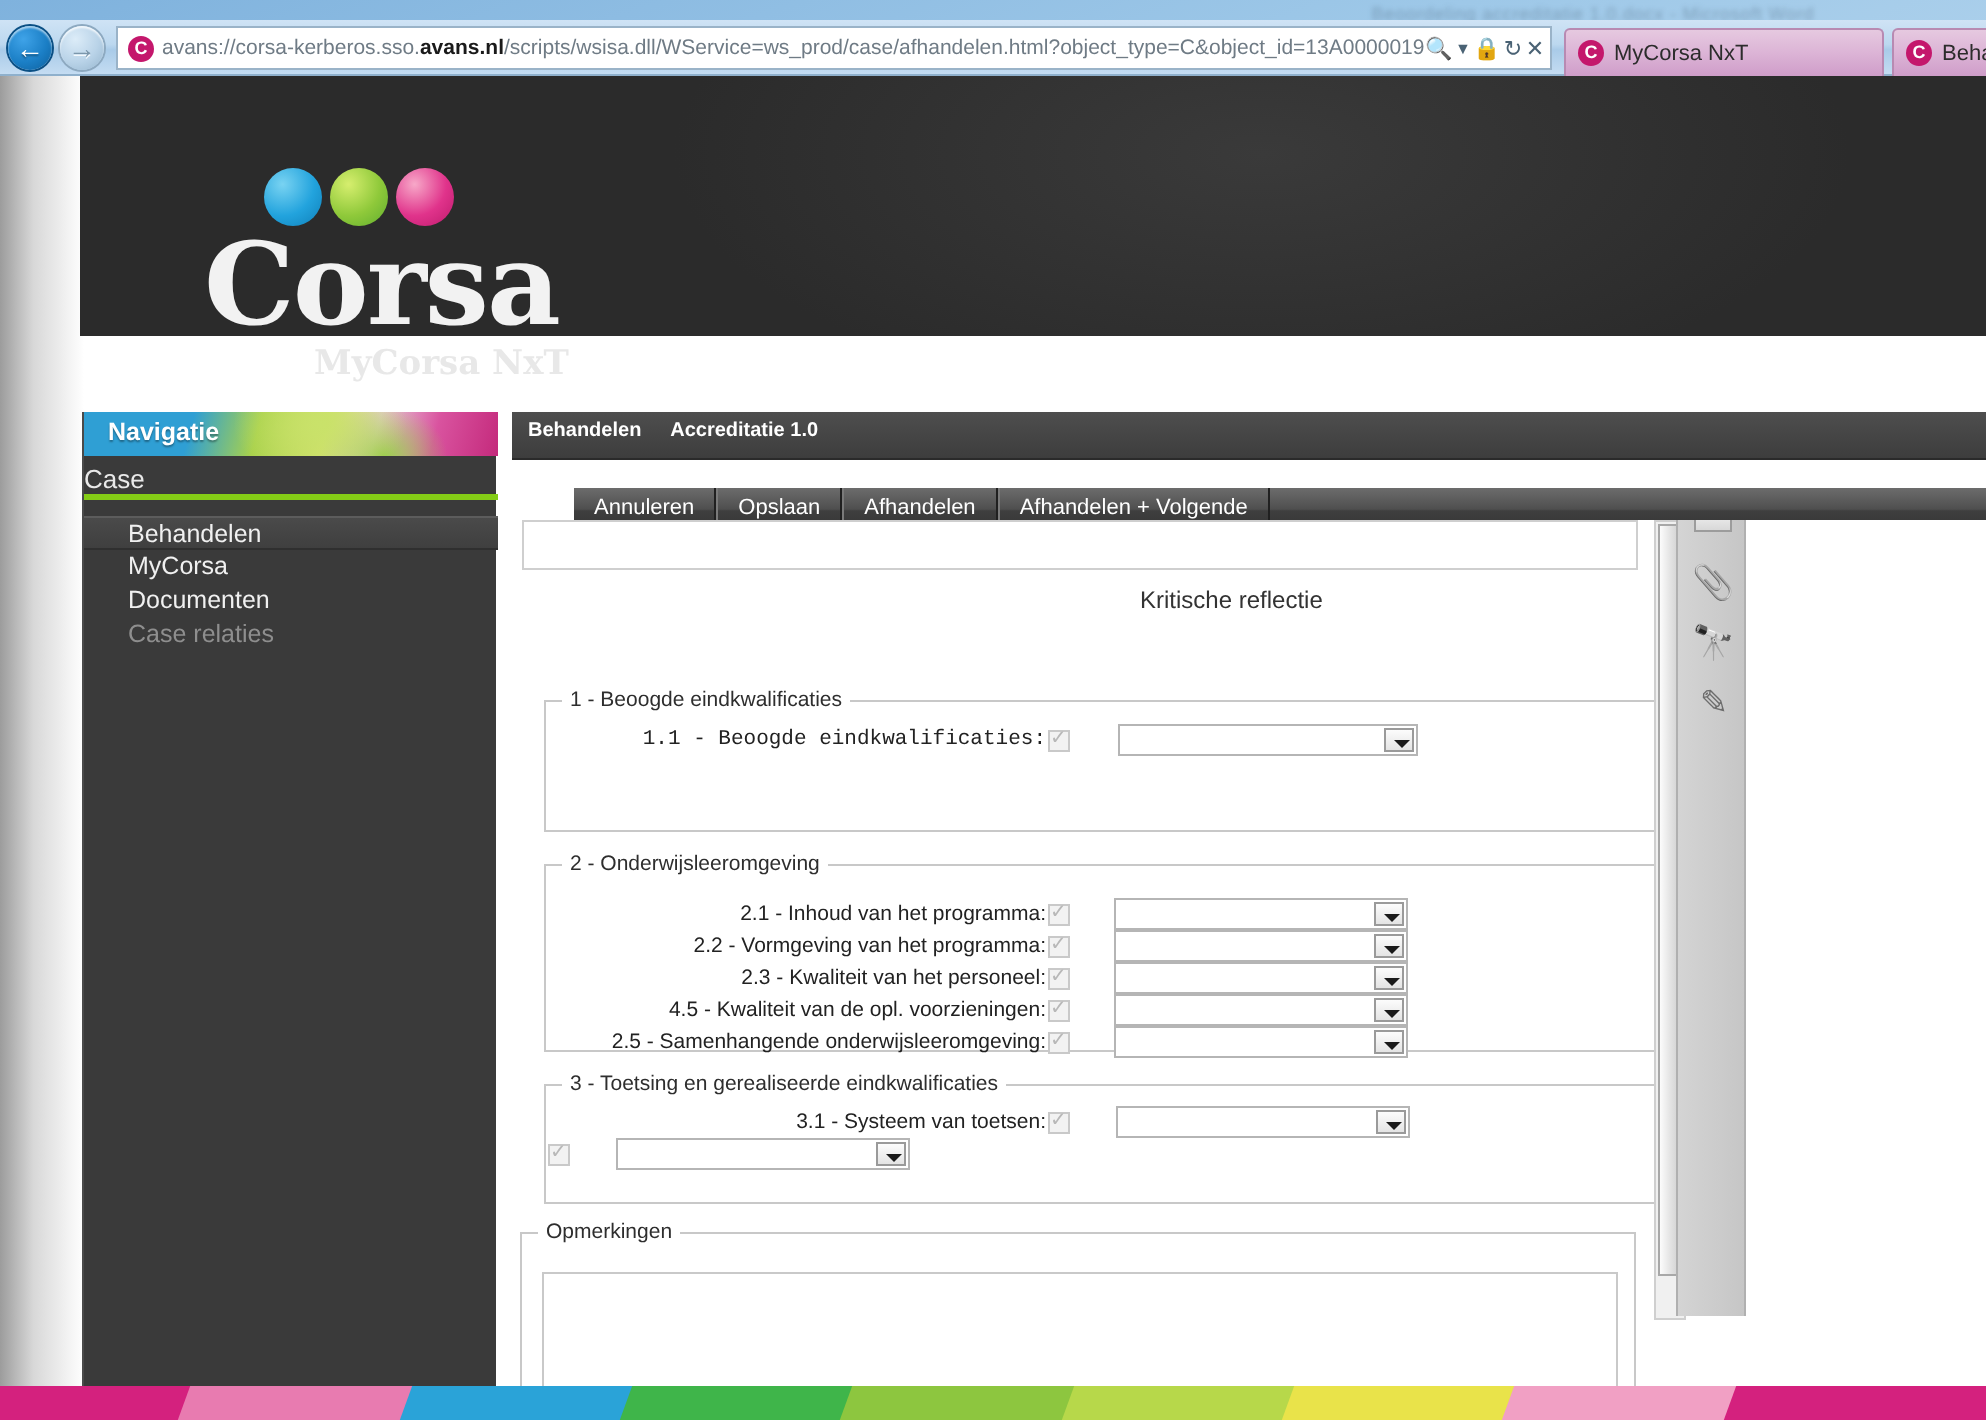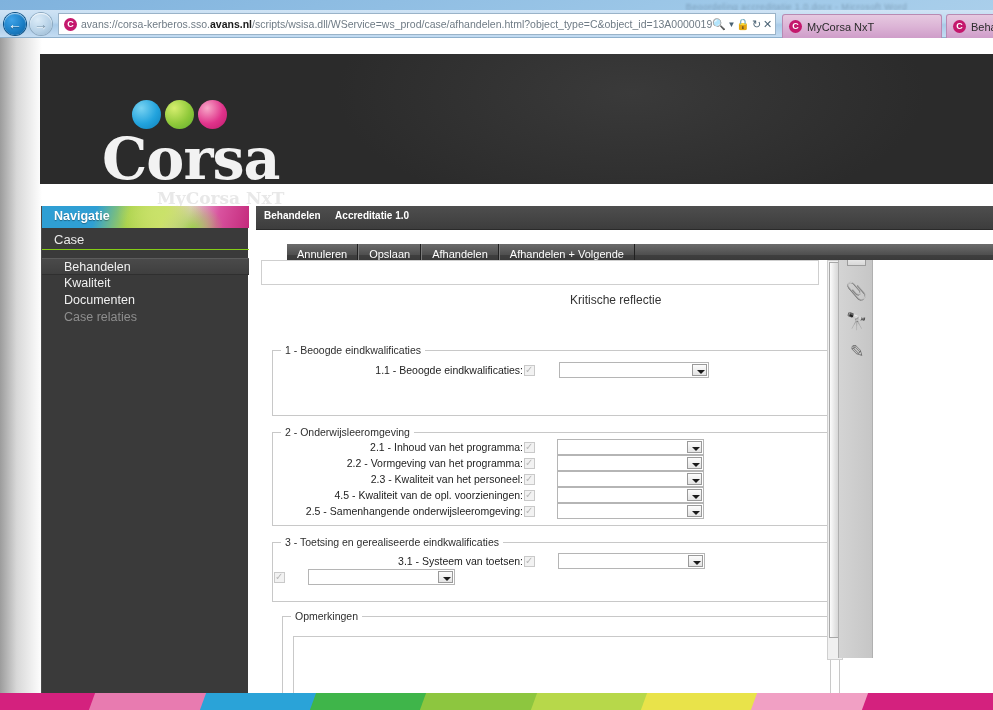--- a/index.html
+++ b/index.html
@@ -105,21 +105,21 @@
     overflow: hidden;
   }
   
   #page-gutter {
     position: absolute; left: 0; top: 0; width: 42px; height: 655px;
     background: linear-gradient(to right,#9c9c9c 0%, #d8d8d8 40%, #ffffff 100%);
   }
 
   
   #app-header {
-    position: absolute; left: 40px; top: 16px; width: 953px; height: 130px;
+    position: absolute; left: 40px; top: 0; width: 953px; height: 130px;
     background: #2b2b2b;
     background-image: radial-gradient(ellipse 420px 180px at 62% 30%, #3a3a3a 0%, #2b2b2b 70%);
     text-align: right;
   }
   #logo-dots { position: absolute; left: 92px; top: 46px; width: 96px; height: 32px; }
   .logo-dot { position: absolute; top: 0; width: 29px; height: 29px; border-radius: 50%; }
   #dot-blue  { left: 0px;  background: radial-gradient(circle at 32% 28%, #79d3f2 0%, #22a3dd 55%, #0f7fb8 100%); }
   #dot-green { left: 33px; background: radial-gradient(circle at 32% 28%, #d6ee6e 0%, #8fc93a 55%, #5fae2e 100%); }
   #dot-pink  { left: 66px; background: radial-gradient(circle at 32% 28%, #f7a8c8 0%, #e0338b 55%, #bd1a6c 100%); }
   #logo-title {
@@ -146,22 +146,22 @@
       radial-gradient(ellipse 44px 34px at 150px 22px, #9ccd4e 0%, rgba(156,205,78,0) 72%),
       linear-gradient(105deg, #2f9fd4 0%, #2f9fd4 26%, #a8d14b 42%, #cfe06a 58%, #e8c9d8 70%, #d9539f 84%, #c42a7c 100%);
   }
   #nav-title-text {
     position: absolute; left: 12px; top: 3px;
     font-size: 12.5px; font-weight: bold; color: #ffffff;
     text-shadow: 0 1px 1px rgba(0,0,0,.35);
   }
   #nav-group {
     position: absolute; left: 0; top: 24px; width: 207px; height: 20px;
-    font-size: 13px; color: #e9e9e9; padding-left: 12px; line-height: 20px;
-    border-bottom: 1px solid #84cc16;
+    font-size: 13px; color: #e9e9e9; line-height: 20px;
+    border-bottom: 3px solid #84cc16;
   }
   .nav-item {
     position: absolute; left: 0; width: 207px; height: 17px;
     font-size: 12.5px; color: #f0f0f0; padding-left: 22px; line-height: 17px;
   }
   .nav-item.active {
     background: linear-gradient(to bottom,#4a4a4a 0%, #3f3f3f 100%);
     border-top: 1px solid #5c5c5c; border-bottom: 1px solid #2f2f2f;
   }
   .nav-item.disabled { color: #8e8e8e; }
@@ -253,21 +253,21 @@
     border-top: 4px solid #1a1a1a;
   }
 
   .kr-head {
     position: absolute; font-size: 12px; color: #333;
   }
 
   #g1 { left: 12px; top: 84px;  width: 558px; height: 72px; }
   #g2 { left: 12px; top: 166px; width: 558px; height: 100px; }
   #g3 { left: 12px; top: 276px; width: 558px; height: 66px; }
-  #g4 { left: 22px; top: 350px; width: 558px; height: 90px; }
+  #g4 { left: 0; top: 350px; width: 558px; height: 90px; }
 
   #opm-area {
     position: absolute; left: 10px; top: 14px; width: 538px; height: 64px;
     border: 1px solid #c9c9c9; background: #ffffff;
   }
 
   
   #form-vscroll {
     position: absolute; left: 567px; top: 0px; width: 16px; height: 400px;
     background: #f0f0f0; border: 1px solid #cfcfcf;
@@ -357,21 +357,21 @@
     <div id="logo-title">Corsa</div>
     <div id="logo-sub">MyCorsa NxT</div>
   </div>
 
   <div id="sidebar">
     <div id="nav-titlebar"></div>
     <div id="nav-title-text">Navigatie</div>
     <div id="nav-group">Case</div>
 
     <div class="nav-item active" style="top:52px;">Behandelen</div>
-    <div class="nav-item" style="top:69px;">Kwaliteit</div>
+    <div class="nav-item" style="top:69px;">MyCorsa</div>
     <div class="nav-item" style="top:86px;">Documenten</div>
     <div class="nav-item disabled" style="top:103px;">Case relaties</div>
   </div>
 
   <div id="content">
 
     <div id="content-title">
       <span>Behandelen</span>
       <span>Accreditatie 1.0</span>
     </div>
@@ -386,31 +386,31 @@
     <div id="formarea">
       <div id="form-scroll">
 
         <div class="topbox"></div>
 
         <div class="kr-head" style="left:310px; top:33px;">Kritische reflectie</div>
 
         <fieldset class="grp" id="g1">
           <legend>1 - Beoogde eindkwalificaties</legend>
           <div class="row" style="margin-left:0; padding-left:0; width:100%; margin-top:6px;">
-            <div class="lbl" style="width:250px;">1.1 - Beoogde eindkwalificaties:</div>
+            <div class="lbl" style="width:250px;font-family:Liberation Mono, monospace;">1.1 - Beoogde eindkwalificaties:</div>
             <span class="chk-ro"></span>
             <span class="ddl" style="width:150px; margin-left:24px;">
               <span class="arrow"></span>
             </span>
           </div>
         </fieldset>
 
         <fieldset class="grp" id="g2">
           <legend>2 - Onderwijsleeromgeving</legend>
-          <div class="row" style="margin-top:1px;">
+          <div class="row" style="margin-top:11px;">
             <div class="lbl" style="width:250px;">2.1 - Inhoud van het programma:</div>
             <span class="chk-ro"></span>
             <span class="ddl" style="width:147px; margin-left:22px;">
                 <span class="arrow"></span>
               </span>
           </div>
           <div class="row">
             <div class="lbl" style="width:250px;">2.2 - Vormgeving van het programma:</div>
             <span class="chk-ro"></span>
             <span class="ddl" style="width:147px; margin-left:22px;">

